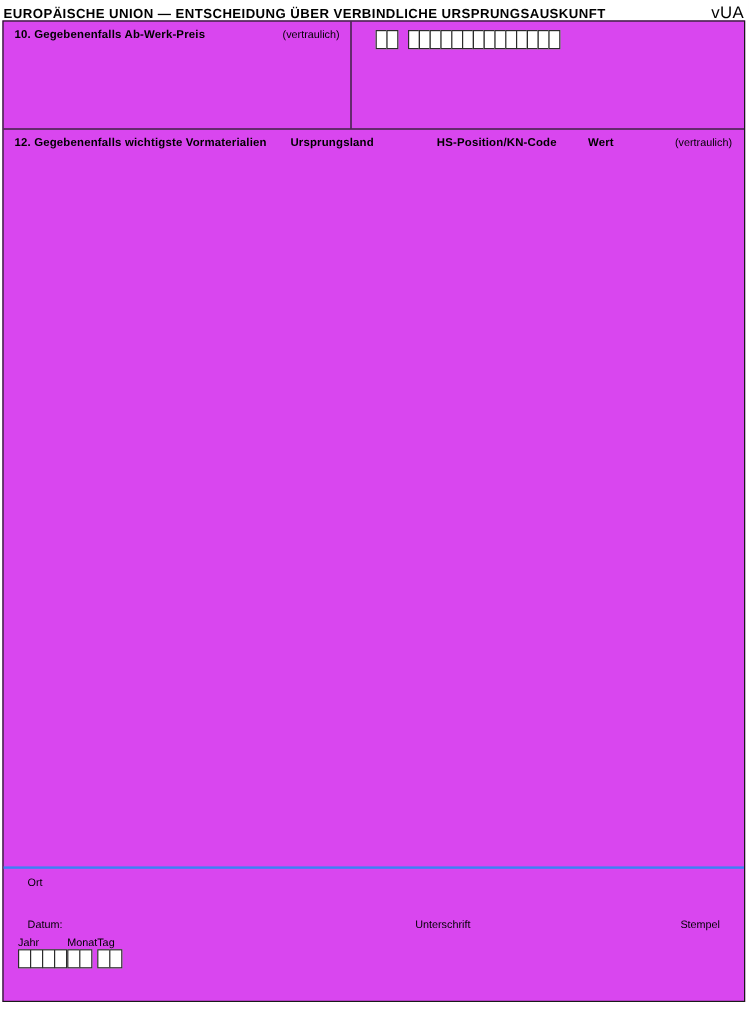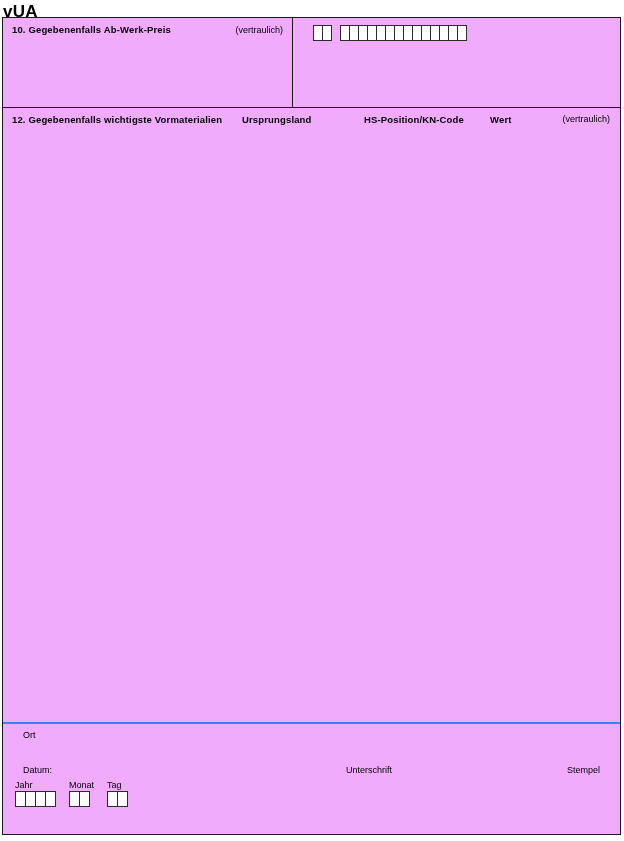--- a/index.html
+++ b/index.html
@@ -15,28 +15,28 @@
 
   
   .hdr {
     position: absolute; top: 2px; left: 3px; right: 4px;
     display: flex; justify-content: space-between; align-items: baseline;
   }
   .hdr-title {
     font-weight: bold; font-size: 11px; letter-spacing: 0.35px;
     white-space: nowrap;
   }
-  .hdr-code { font-weight: bold; font-size: 17px; letter-spacing: 0.3px; }
+  .hdr-code { font-weight: normal; font-size: 14px; letter-spacing: 0.3px; }
 
   
   .frame {
     position: absolute; left: 2px; top: 17px;
     width: 619px; height: 818px;
     border: 1px solid #1a1a1a;
-    background: #f0abfc;
+    background: #d946ef;
   }
 
   .row1 { display: flex; height: 90px; border-bottom: 1px solid #1a1a1a; }
   .box { position: relative; }
   .box10 { width: 290px; border-right: 1px solid #1a1a1a; }
   .box11 { flex: 1; }
 
   .box-head {
     display: flex; justify-content: space-between; align-items: baseline;
     padding: 6px 9px 0 9px;
@@ -68,30 +68,31 @@
   
   .boxfoot { height: 111px; }
   .ftxt { font-size: 9px; font-weight: normal; white-space: nowrap; }
   .f-ort    { position: absolute; left: 20px; top: 6px; }
   .f-datum  { position: absolute; left: 20px; top: 41px; }
   .f-unter  { position: absolute; left: 343px; top: 41px; }
   .f-stempel{ position: absolute; left: 516px; top: 41px; margin-left: 48px; }
 
   .dategroups { position: absolute; left: 12px; top: 56px; display: flex; }
   .dg { display: flex; flex-direction: column; }
-  .dg + .dg { margin-left: 13px; }
+  .dg + .dg { }
   .dg-label { font-size: 9px; margin-bottom: 1px; }
   .dg .cell { width: 11px; height: 16px; }
 </style>
 </head>
 <body>
 
 <div class="page">
 
   <div class="hdr">
+    <span class="hdr-title">EUROPÄISCHE UNION — ENTSCHEIDUNG ÜBER VERBINDLICHE URSPRUNGSAUSKUNFT</span>
     <span class="hdr-code">vUA</span>
   </div>
 
   <div class="frame">
 
     <div class="row1">
 
       <div class="box box10">
         <div class="box-head">
           <span class="lbl">10. Gegebenenfalls Ab-Werk-Preis</span>

